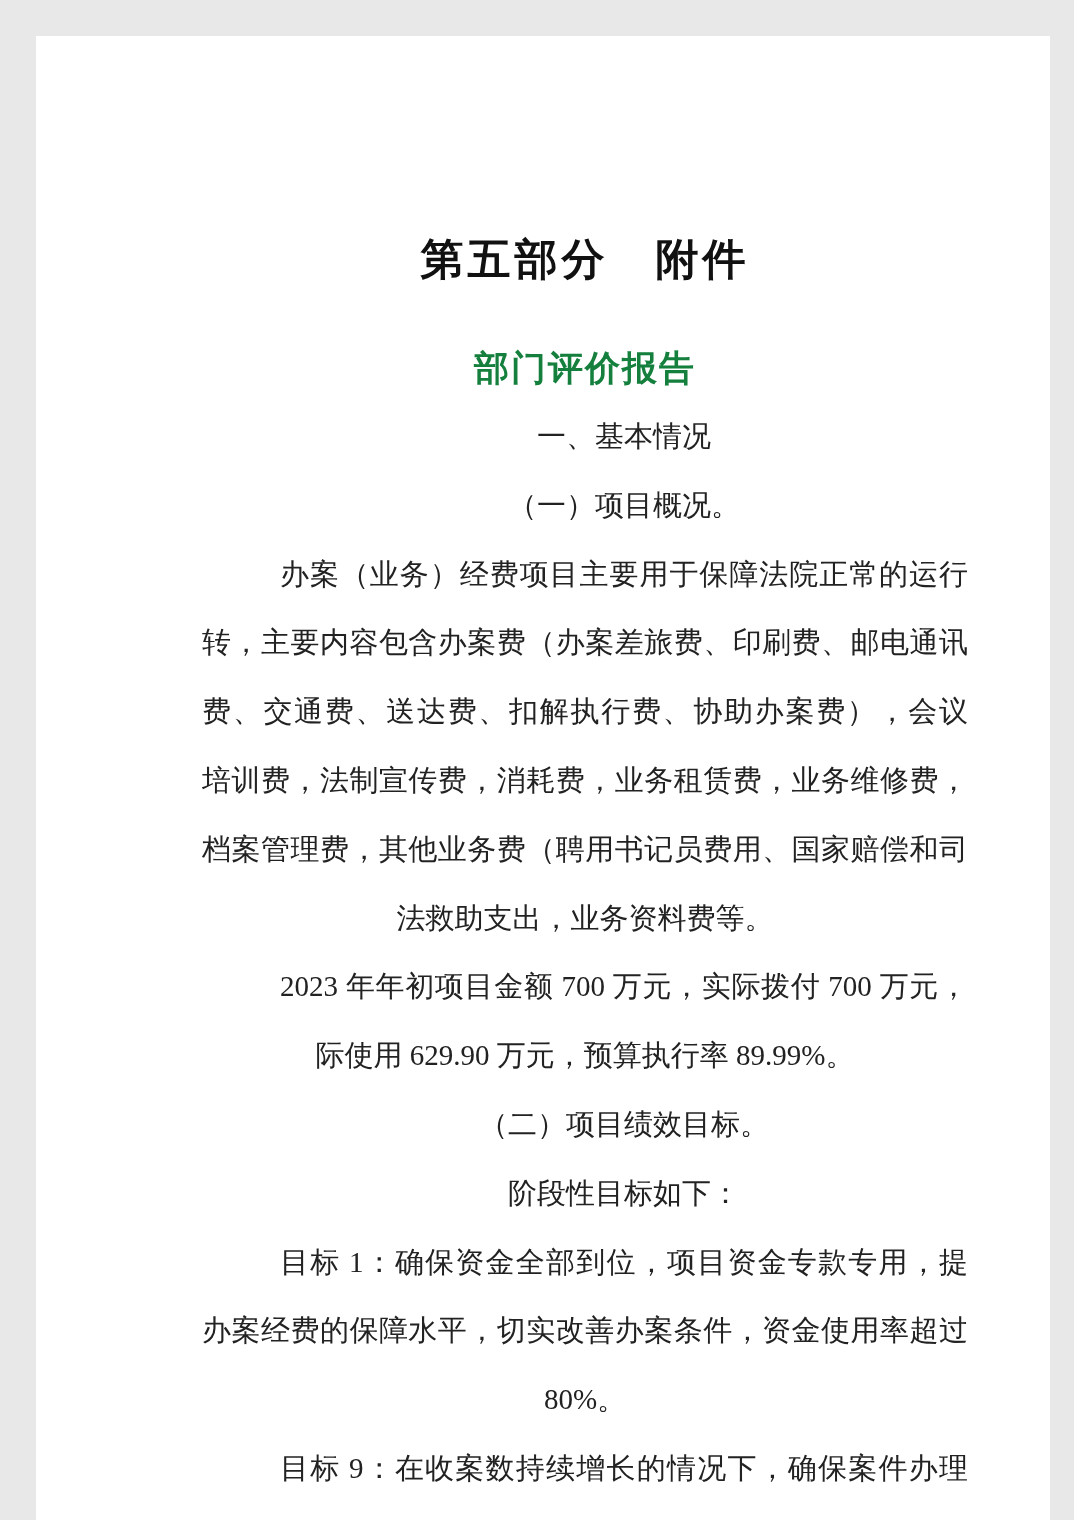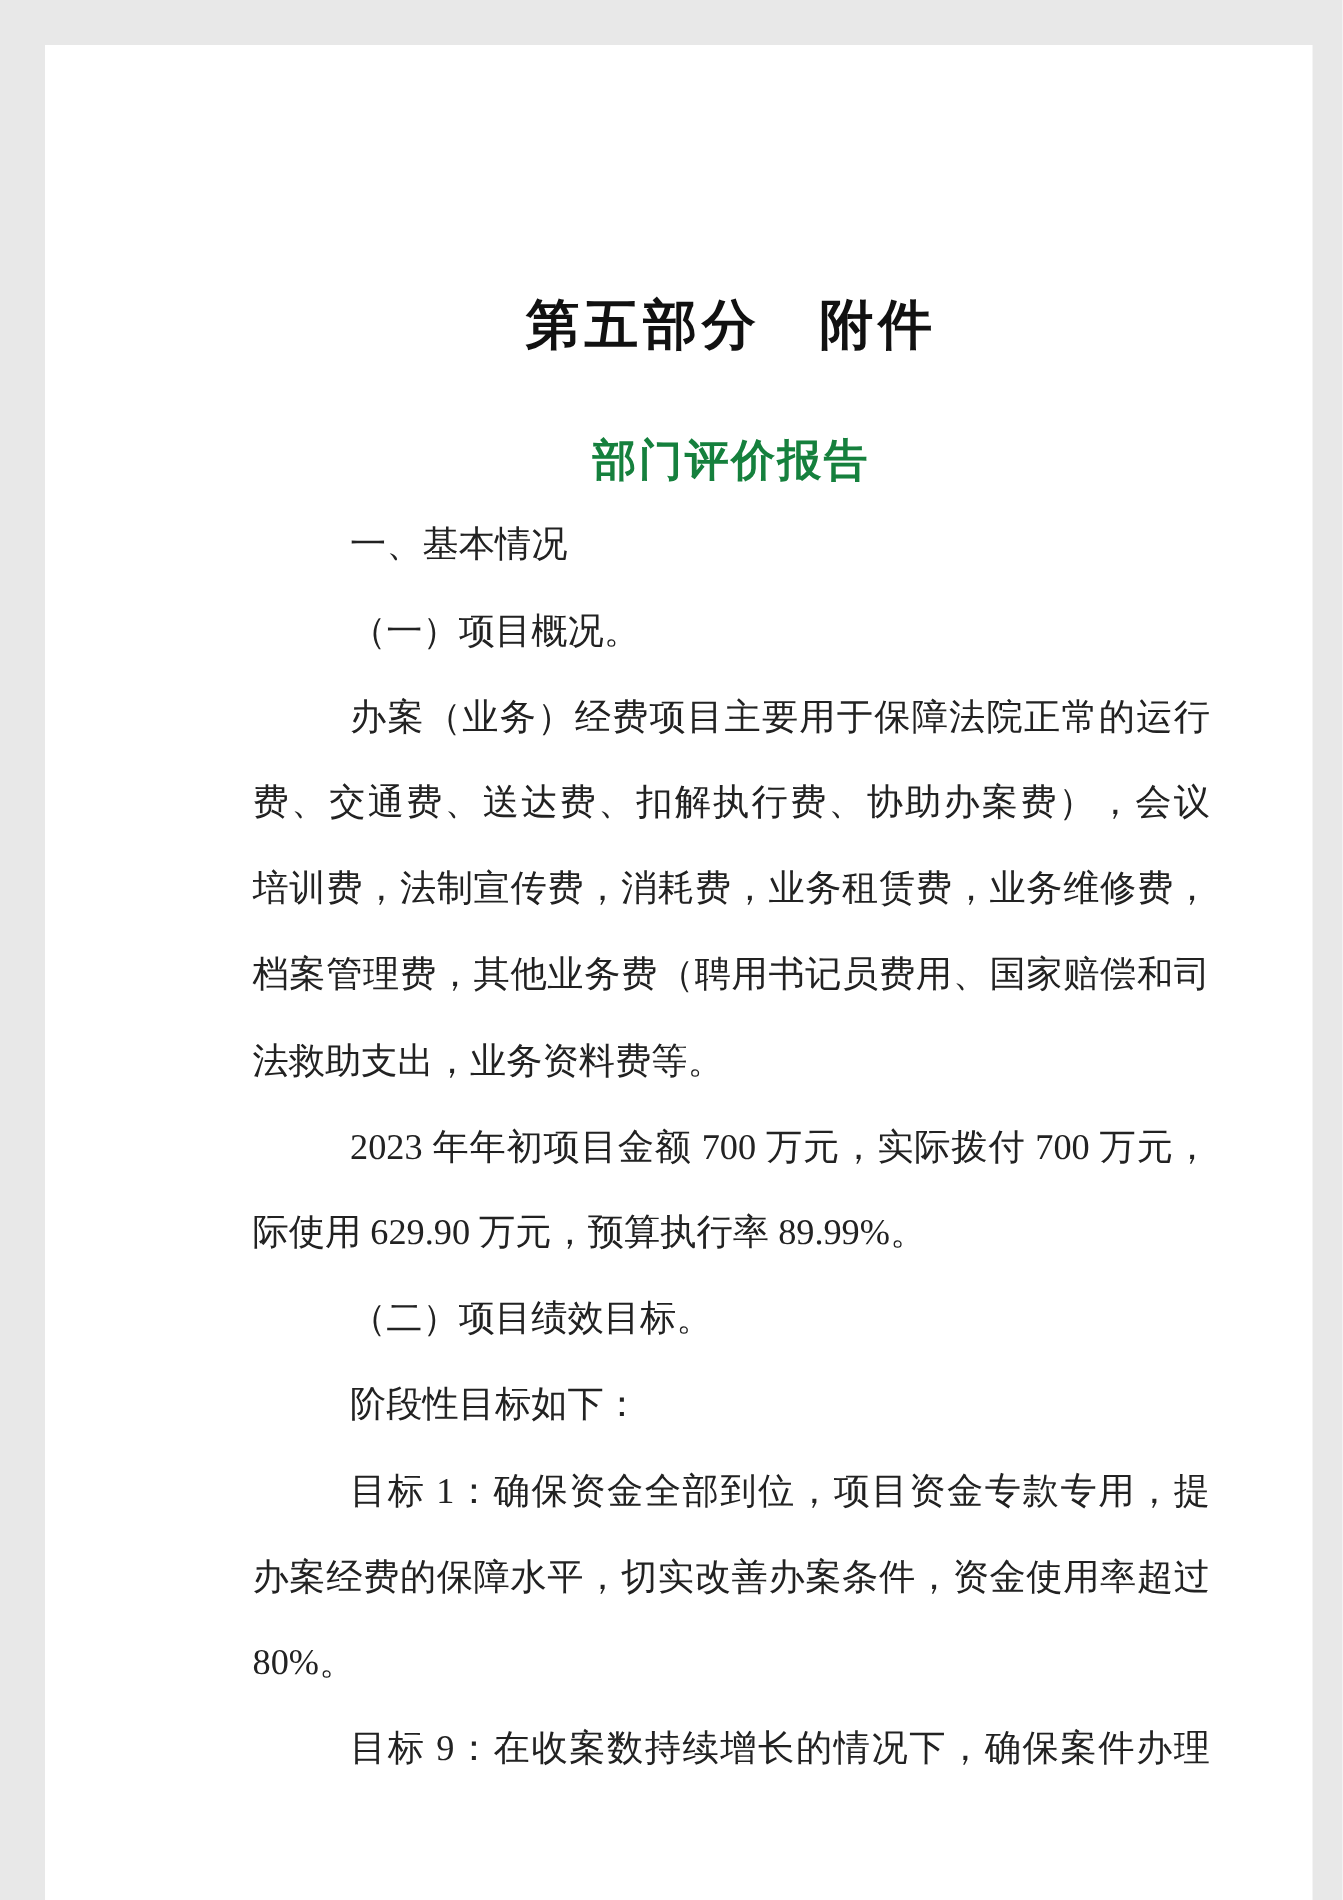--- a/index.html
+++ b/index.html
@@ -39,21 +39,21 @@
     position: absolute;
     top: 348px;
     left: 142px;
     width: 790px;
     font-size: 29px;
     color: #222;
   }
   .line {
     height: 56.8px;
     line-height: 56.8px;
-    text-align: left;
+    text-align: center;
     overflow: hidden;
   }
   .line.justify {
     text-align: justify;
     text-align-last: justify;
     text-justify: inter-character;
   }
   .line.indent {
     text-indent: 78px;
   }
@@ -74,20 +74,21 @@
 <div class="page">
 
   <div class="doc-title">第五部分　附件</div>
 
   <div class="doc-subtitle">部门评价报告</div>
 
   <div class="doc-body">
     <div class="line indent">一、基本情况</div>
     <div class="line indent">（一）项目概况。</div>
     <div class="line indent justify">办案（业务）经费项目主要用于保障法院正常的运行运</div>
+    <div class="line justify">转，主要内容包含办案费（办案差旅费、印刷费、邮电通讯</div>
     <div class="line justify">费、交通费、送达费、扣解执行费、协助办案费），会议费，</div>
     <div class="line justify">培训费，法制宣传费，消耗费，业务租赁费，业务维修费，</div>
     <div class="line justify">档案管理费，其他业务费（聘用书记员费用、国家赔偿和司</div>
     <div class="line">法救助支出，业务资料费等。</div>
     <div class="line indent justify">2023 年年初项目金额 700 万元，实际拨付 700 万元，实</div>
     <div class="line">际使用 629.90 万元，预算执行率 89.99%。</div>
     <div class="line indent">（二）项目绩效目标。</div>
     <div class="line indent">阶段性目标如下：</div>
     <div class="line indent justify">目标 1：确保资金全部到位，项目资金专款专用，提高</div>
     <div class="line justify">办案经费的保障水平，切实改善办案条件，资金使用率超过</div>

